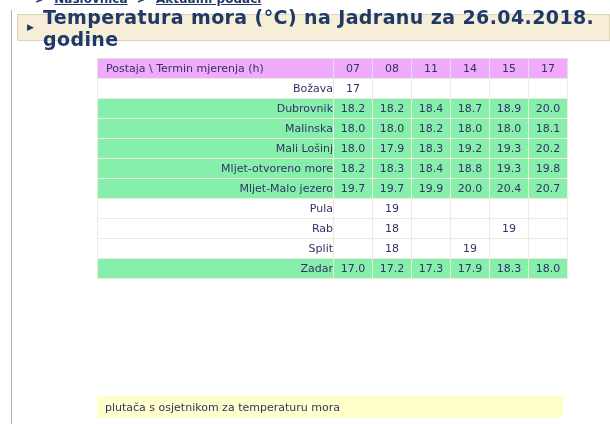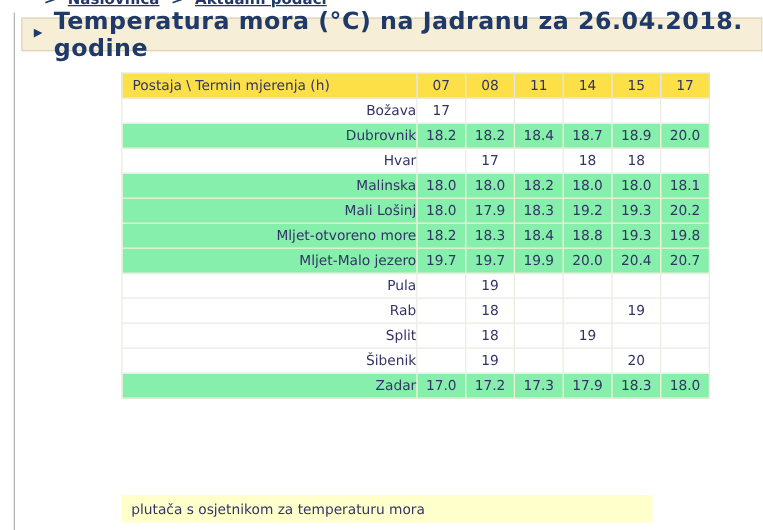--- a/index.html
+++ b/index.html
@@ -66,21 +66,21 @@
     border-collapse: collapse;
     font-size: 11px;
     color: #333366;
   }
   table.sea-temp th, table.sea-temp td {
     height: 20px;
     font-weight: normal;
     vertical-align: middle;
   }
   table.sea-temp thead th {
-    background: #fde047;
+    background: #f0abfc;
     color: #333366;
   }
   table.sea-temp th.corner {
     text-align: left;
     padding-left: 8px;
   }
   table.sea-temp th.timecol {
     width: 39px;
     text-align: center;
     border-left: 1px solid #e2e2ee;
@@ -97,21 +97,21 @@
     width: 39px;
     text-align: center;
   }
   table.sea-temp tr.buoy td { background: #86efac; border-color: #f0f0d8; margin-left: 24px; }
   table.sea-temp { border: 1px solid #e0e0d8; }
 
   
   .legend-note {
     position: absolute;
     left: 97px; top: 396px;
-    width: 425px;
+    width: 466px;
     height: 22px;
     background: #ffffcc;
     display: flex;
     align-items: center;
     padding-left: 8px;
     font-size: 11px;
     color: #333366;
   }
 </style>
 </head>
@@ -156,29 +156,20 @@
         <td class="val"></td>
       </tr>
       <tr class="buoy">
         <td class="station">Dubrovnik</td>
         <td class="val">18.2</td>
         <td class="val">18.2</td>
         <td class="val">18.4</td>
         <td class="val">18.7</td>
         <td class="val">18.9</td>
         <td class="val">20.0</td>
-      </tr>
-      <tr>
-        <td class="station">Hvar</td>
-        <td class="val"></td>
-        <td class="val">17</td>
-        <td class="val"></td>
-        <td class="val">18</td>
-        <td class="val">18</td>
-        <td class="val"></td>
       </tr>
       <tr class="buoy">
         <td class="station">Malinska</td>
         <td class="val">18.0</td>
         <td class="val">18.0</td>
         <td class="val">18.2</td>
         <td class="val">18.0</td>
         <td class="val">18.0</td>
         <td class="val">18.1</td>
       </tr>
@@ -229,29 +220,20 @@
       </tr>
       <tr>
         <td class="station">Split</td>
         <td class="val"></td>
         <td class="val">18</td>
         <td class="val"></td>
         <td class="val">19</td>
         <td class="val"></td>
         <td class="val"></td>
       </tr>
-      <tr>
-        <td class="station">Šibenik</td>
-        <td class="val"></td>
-        <td class="val">19</td>
-        <td class="val"></td>
-        <td class="val"></td>
-        <td class="val">20</td>
-        <td class="val"></td>
-      </tr>
       <tr class="buoy">
         <td class="station">Zadar</td>
         <td class="val">17.0</td>
         <td class="val">17.2</td>
         <td class="val">17.3</td>
         <td class="val">17.9</td>
         <td class="val">18.3</td>
         <td class="val">18.0</td>
       </tr>
     </tbody>

